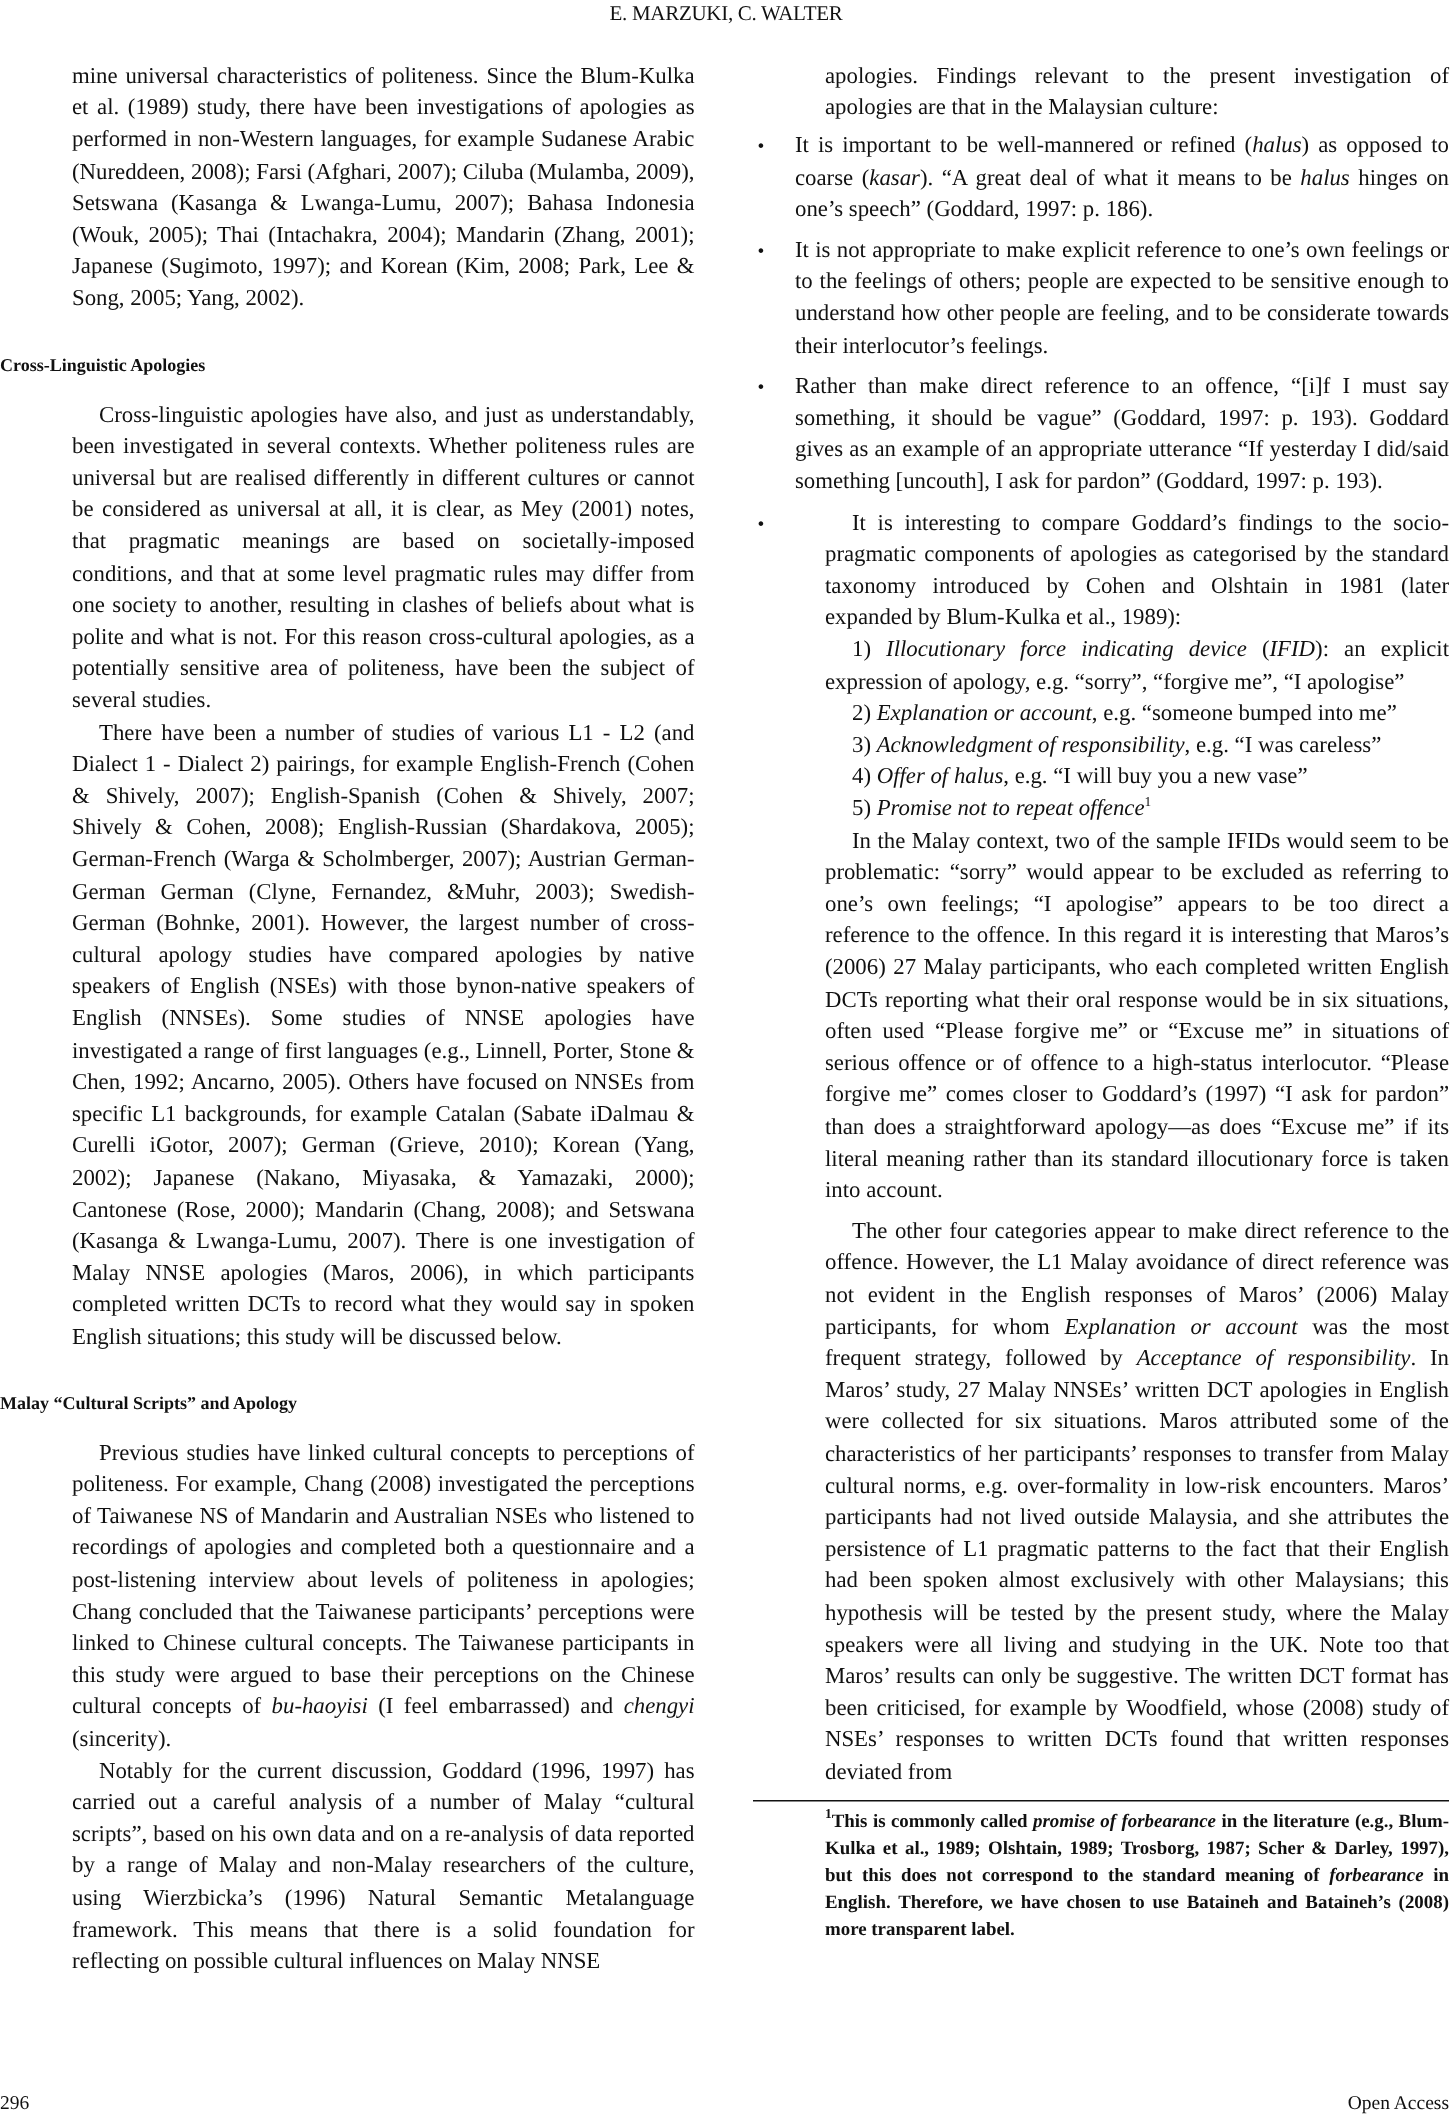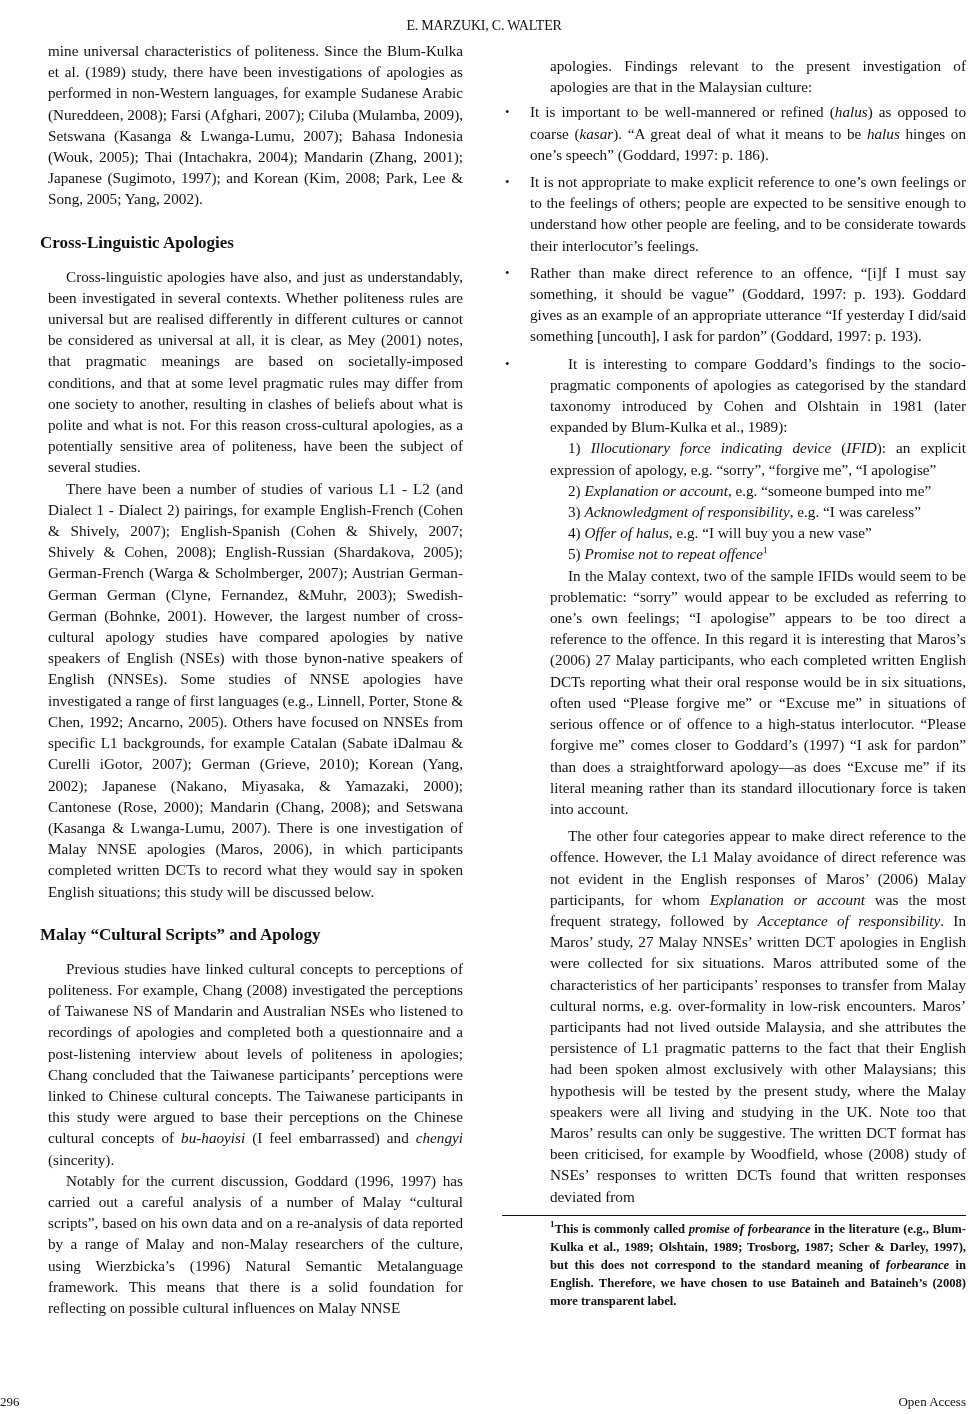--- a/index.html
+++ b/index.html
@@ -2,35 +2,35 @@
 <html><head>
 <meta charset="utf-8">
 <style>
   html, body { margin: 0; padding: 0; background: #ffffff; }
   body {
     width: 968px; height: 1414px; position: relative; overflow: hidden;
     font-family: "Liberation Serif", "DejaVu Serif", serif;
     color: #111111;
   }
   .running-head {
-    position: absolute; top: 16px; left: 0; width: 968px; text-align: center;
+    position: absolute; top: 0; left: 0; width: 968px; text-align: center;
     font-size: 14px; line-height: 20px; letter-spacing: -0.2px;
   }
   .col {
     position: absolute; top: 40px; width: 463px;
     font-size: 15.2px; line-height: 21.2px; text-align: justify;
     hyphens: none;
   }
   .col.left { left: 0px; }
-  .col.right { left: 502px; width: 464px; margin-top: 15px; }
+  .col.right { left: 502px; width: 464px; }
   p { margin: 0; padding-left: 48px; }
   p.indent { text-indent: 18px; }
   .heading {
-    font-weight: bold; font-size: 17px; line-height: 22px;
-    margin: 22px 0 12px 0; text-align: left; padding-left: 40px;
+    font-weight: bold; font-size: 12px; line-height: 22px;
+    margin: 22px 0 12px 0; text-align: left;
   }
   .bullets { list-style: none; margin: 4px 0 4px 0; padding: 0; }
   .bullets li { position: relative; padding-left: 28px; margin-bottom: 6px; }
   .bullets li .bullet {
     position: absolute; left: 3px; top: 0; font-size: 13px;
   }
   .numbered p { text-indent: 18px; }
   sup { font-size: 9px; line-height: 0; vertical-align: 6px; }
   .footnote-rule {
     border: none; border-top: 1px solid #111; margin: 8px 0 4px 0; height: 0;

